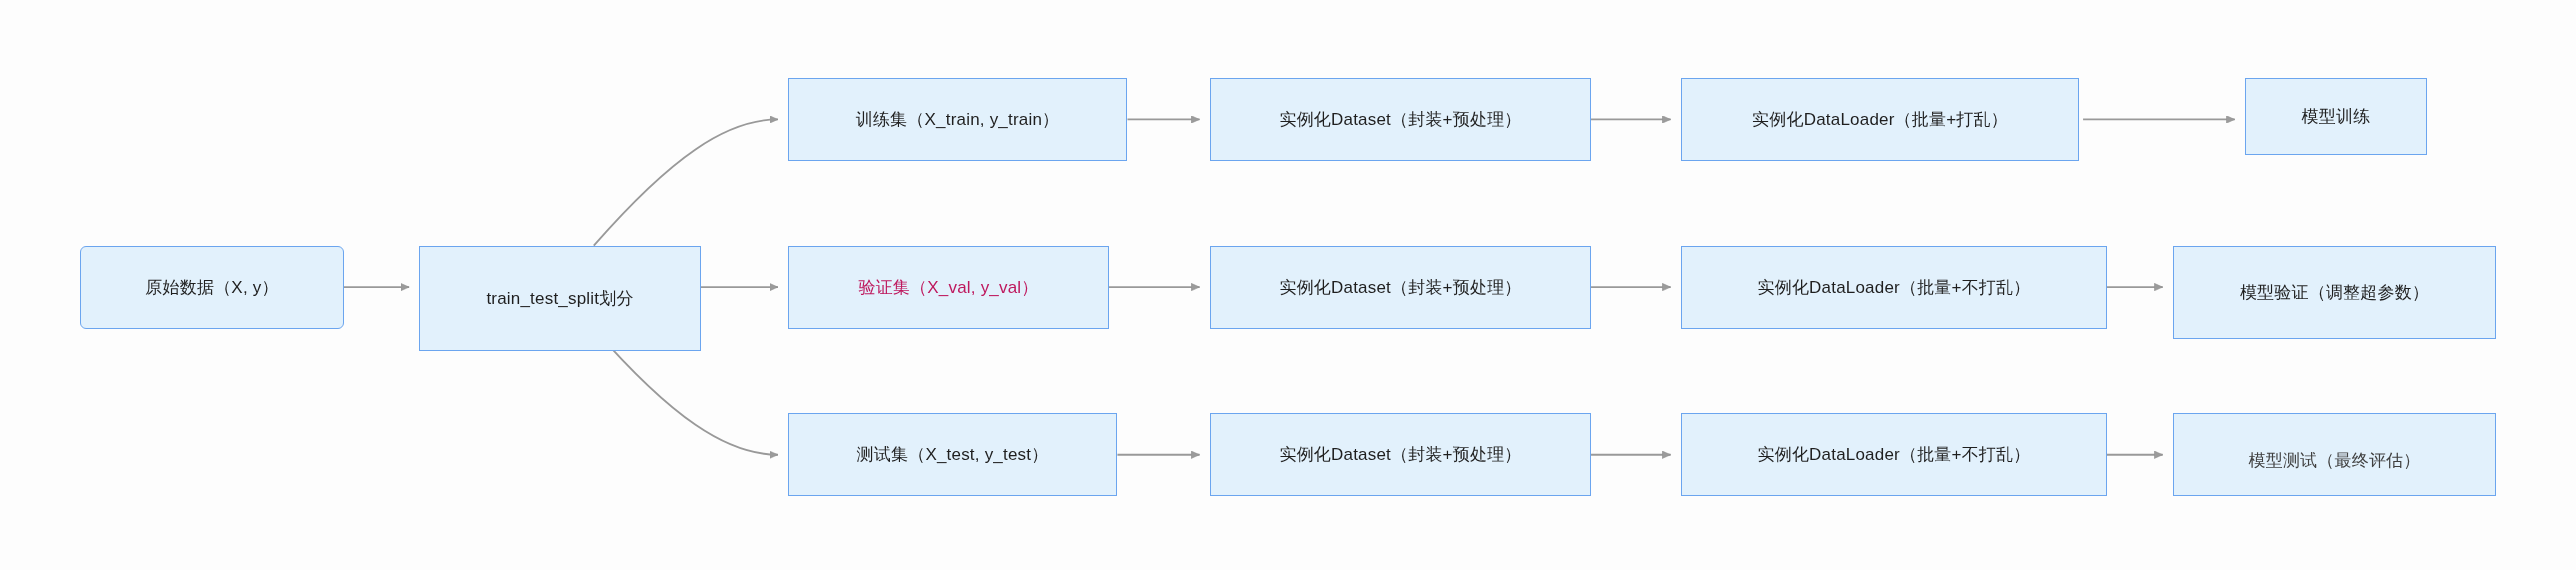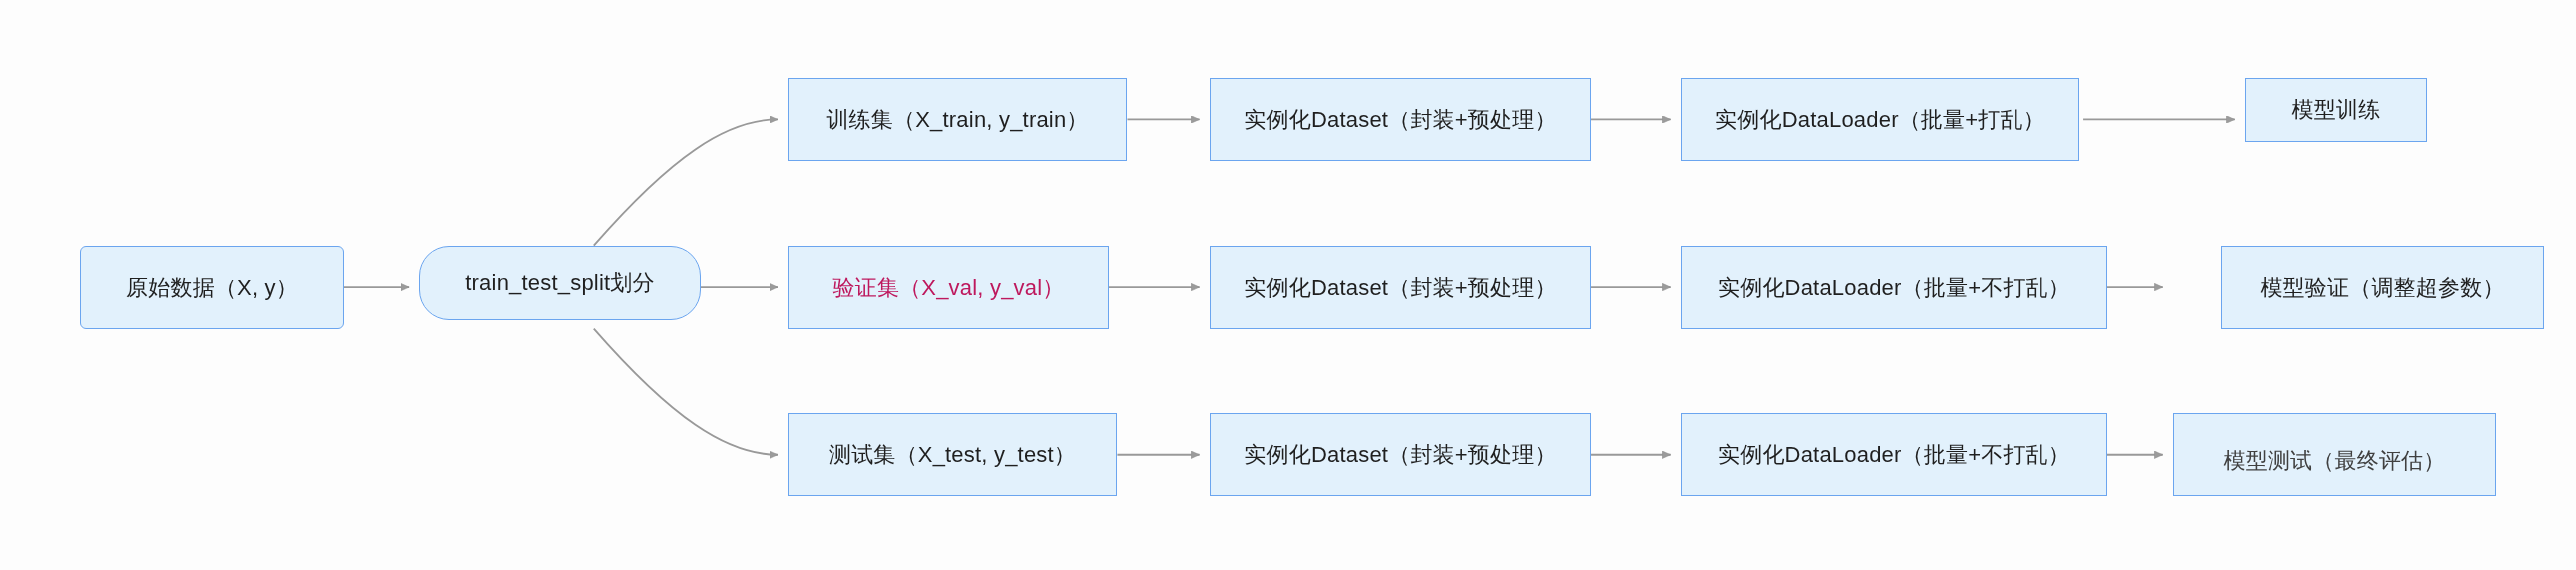--- a/index.html
+++ b/index.html
@@ -30,21 +30,21 @@
     position: absolute;
     box-sizing: border-box;
     background: #e2f1fc;
     border: 1.7px solid #6ba5ef;
     display: flex;
     align-items: center;
     justify-content: center;
     text-align: center;
   }
   .node-label {
-    font-size: 22px;
+    font-size: 17px;
     line-height: 1.25;
     color: #1f1f1f;
     letter-spacing: 0.2px;
     white-space: nowrap;
     font-weight: 400;
   }
 </style>
 </head>
 <body>
 
@@ -70,45 +70,45 @@
         <path d="M 1333 542.5 L 1431 542.5" fill="none" stroke="#999999" stroke-width="2.2" marker-end="url(#arrowhead)"></path>
         <path d="M 1898 542.5 L 1993 542.5" fill="none" stroke="#999999" stroke-width="2.2" marker-end="url(#arrowhead)"></path>
         <path d="M 2513 542.5 L 2580 542.5" fill="none" stroke="#999999" stroke-width="2.2" marker-end="url(#arrowhead)"></path>
       </g>
   </svg>
 
   <div id="node-layer">
       <div class="node" style="left: 80px; top: 246px; width: 264px; height: 83px; background: rgb(226, 241, 252); border-color: rgb(107, 165, 239); border-radius: 6px;">
         <span class="node-label" style="color: rgb(31, 31, 31);">原始数据（X, y）</span>
       </div>
-      <div class="node" style="left: 419px; top: 246px; width: 282px; height: 74px; background: rgb(226, 241, 252); border-color: rgb(107, 165, 239); border-radius: 30px;">
+      <div class="node" style="left: 419px; top: 246px; width: 282px; height: 105px; background: rgb(226, 241, 252); border-color: rgb(107, 165, 239);">
         <span class="node-label" style="color: rgb(31, 31, 31);">train_test_split划分</span>
       </div>
       <div class="node" style="left: 788px; top: 78px; width: 339px; height: 83px; background: rgb(226, 241, 252); border-color: rgb(107, 165, 239);">
         <span class="node-label" style="color: rgb(31, 31, 31);">训练集（X_train, y_train）</span>
       </div>
       <div class="node" style="left: 1210px; top: 78px; width: 381px; height: 83px; background: rgb(226, 241, 252); border-color: rgb(107, 165, 239);">
         <span class="node-label" style="color: rgb(31, 31, 31);">实例化Dataset（封装+预处理）</span>
       </div>
       <div class="node" style="left: 1681px; top: 78px; width: 398px; height: 83px; background: rgb(226, 241, 252); border-color: rgb(107, 165, 239);">
         <span class="node-label" style="color: rgb(31, 31, 31);">实例化DataLoader（批量+打乱）</span>
       </div>
-      <div class="node" style="left: 2245px; top: 78px; width: 182px; height: 64px; background: rgb(226, 241, 252); border-color: rgb(107, 165, 239);">
+      <div class="node" style="left: 2245px; top: 78px; width: 182px; height: 77px; background: rgb(226, 241, 252); border-color: rgb(107, 165, 239);">
         <span class="node-label" style="color: rgb(31, 31, 31);">模型训练</span>
       </div>
       <div class="node" style="left: 788px; top: 246px; width: 321px; height: 83px; background: rgb(226, 241, 252); border-color: rgb(107, 165, 239);">
         <span class="node-label" style="color: #be185d;">验证集（X_val, y_val）</span>
       </div>
       <div class="node" style="left: 1210px; top: 246px; width: 381px; height: 83px; background: rgb(226, 241, 252); border-color: rgb(107, 165, 239);">
         <span class="node-label" style="color: rgb(31, 31, 31);">实例化Dataset（封装+预处理）</span>
       </div>
       <div class="node" style="left: 1681px; top: 246px; width: 426px; height: 83px; background: rgb(226, 241, 252); border-color: rgb(107, 165, 239);">
         <span class="node-label" style="color: rgb(31, 31, 31);">实例化DataLoader（批量+不打乱）</span>
       </div>
-      <div class="node" style="left: 2173px; top: 246px; width: 323px; height: 83px; background: rgb(226, 241, 252); border-color: rgb(107, 165, 239); margin-left: 48px;">
+      <div class="node" style="left: 2173px; top: 246px; width: 323px; height: 93px; background: rgb(226, 241, 252); border-color: rgb(107, 165, 239);">
         <span class="node-label" style="color: rgb(31, 31, 31);">模型验证（调整超参数）</span>
       </div>
       <div class="node" style="left: 788px; top: 413px; width: 329px; height: 83px; background: rgb(226, 241, 252); border-color: rgb(107, 165, 239);">
         <span class="node-label" style="color: rgb(31, 31, 31);">测试集（X_test, y_test）</span>
       </div>
       <div class="node" style="left: 1210px; top: 413px; width: 381px; height: 83px; background: rgb(226, 241, 252); border-color: rgb(107, 165, 239);">
         <span class="node-label" style="color: rgb(31, 31, 31);">实例化Dataset（封装+预处理）</span>
       </div>
       <div class="node" style="left: 1681px; top: 413px; width: 426px; height: 83px; background: rgb(226, 241, 252); border-color: rgb(107, 165, 239);">
         <span class="node-label" style="color: rgb(31, 31, 31);">实例化DataLoader（批量+不打乱）</span>

